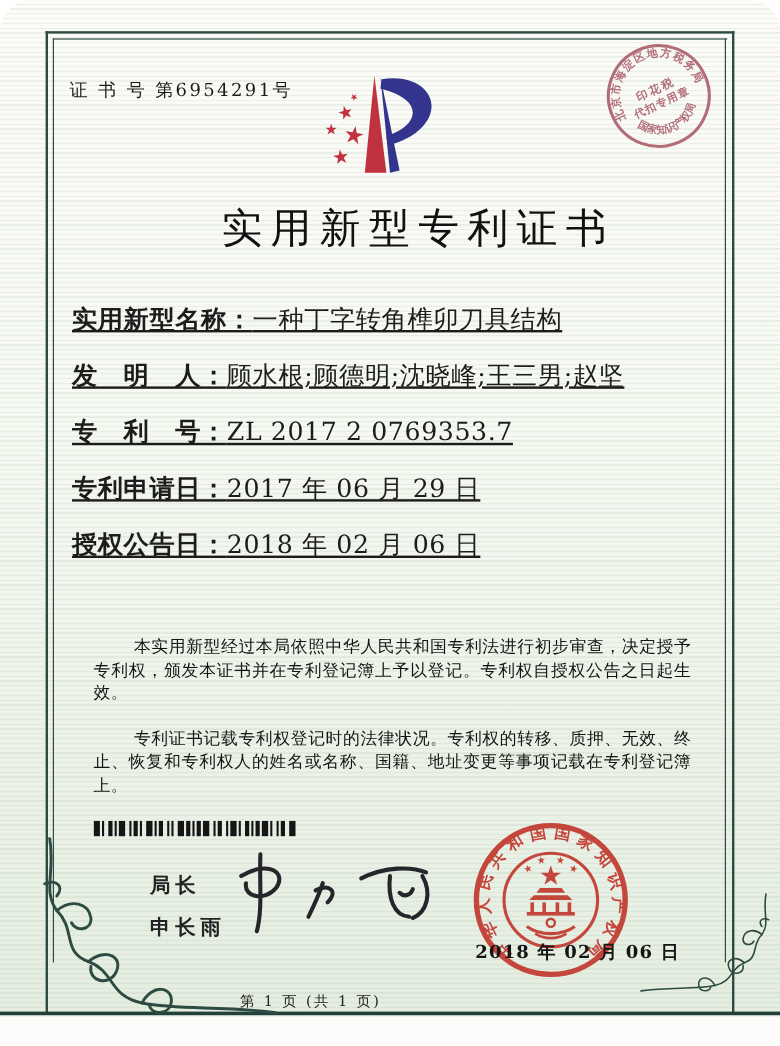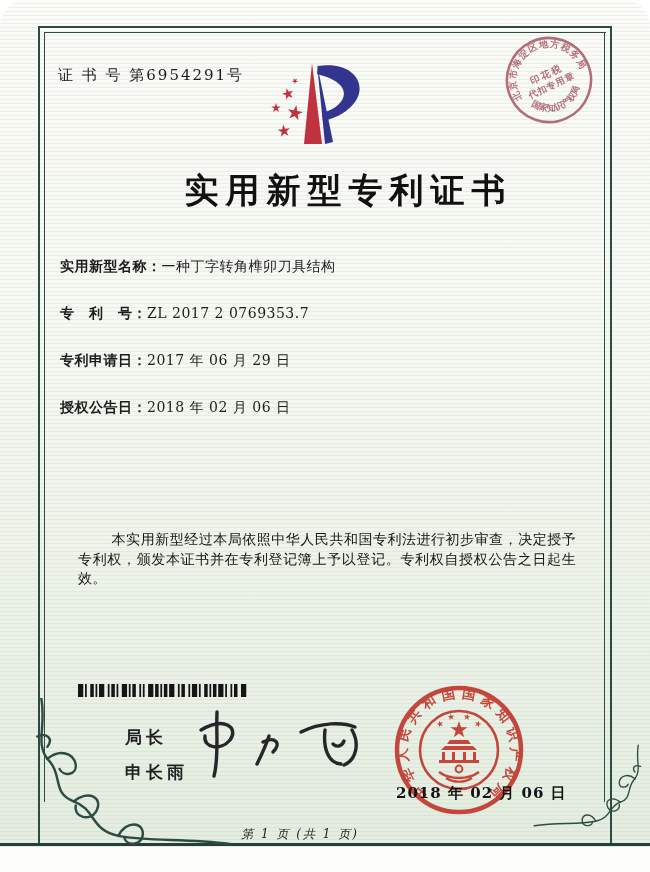--- a/index.html
+++ b/index.html
@@ -6,42 +6,42 @@
   body{width:650px;height:872px;position:relative;overflow:hidden;background:#ffffff;
        font-family:"DejaVu Serif",serif;color:#1c1c1c;}
   .paper{position:absolute;inset:0;
     background:
       repeating-linear-gradient(0deg, rgba(150,185,155,0.16) 0 1px, rgba(255,255,255,0) 1px 4px),
       linear-gradient(180deg,#fbfbf8 0%,#f6f8f2 40%,#edf2e8 70%,#e3ecdf 100%); border-radius: 27px;}
   .below-edge{position:absolute;left:0;right:0;top:847px;bottom:0;background:#fcfcfa;}
   .line{position:absolute;background:#2d4a43;}
   .cert-no{position:absolute;left:58px;top:66px;font-size:15px;letter-spacing:2px;color:#1b1b1b;}
   .title{position:absolute;left:0;right:0;top:168px;text-align:center;font-size:34px;
-         font-weight:bold;letter-spacing:7px;color:#111;padding-left:47px;}
+         font-weight:normal;letter-spacing:7px;color:#111;padding-left:47px;}
   .fields{position:absolute;left:60px;top:256px;width:534px;}
-  .field{height:20px;line-height:20px;margin-bottom:27px;font-size:14px;letter-spacing:0.5px;white-space:nowrap;}
+  .field{height:20px;line-height:20px;margin-bottom:27px;font-size:21px;letter-spacing:0.5px;white-space:nowrap;text-decoration:underline;}
   .field .lab{font-weight:600;}
   .paras{position:absolute;left:60px;top:512px;width:534px;font-size:14px;line-height:19.5px;
          letter-spacing:0.3px;text-align:justify;color:#141414;}
   .paras p{margin:18px;text-indent:2.4em;}
   .barcode{position:absolute;left:78px;top:684px;width:170px;height:13px;}
   .barcode rect{fill:#151515;}
   .signer{position:absolute;left:84px;top:726px;font-family:"Liberation Sans",sans-serif;
           font-weight:bold;font-size:17px;letter-spacing:4px;color:#222;margin-left:41px;}
   .signer div{margin-bottom:12px;}
   .sig-svg{position:absolute;left:185px;top:706px;}
   .sig-svg path{stroke:#26262a;stroke-width:3.4;fill:none;stroke-linecap:round;stroke-linejoin:round;}
   .seal-svg{position:absolute;left:389px;top:680px;opacity:0.93;}
   .seal-svg text{font-family:"DejaVu Serif",serif;font-weight:bold;}
   .seal-date{position:absolute;left:396px;top:784px;font-size:15px;font-weight:600;
              letter-spacing:1px;color:#141414;}
   .tax-svg{position:absolute;left:499px;top:30px;opacity:0.82;}
   .tax-svg text{font-family:"DejaVu Serif",serif;font-weight:bold;}
-  .footer{position:absolute;left:200px;top:826px;width:200px;text-align:center;
-          font-size:12px;letter-spacing:2px;color:#222;font-style:italic;}
+  .footer{position:absolute;left:200px;top:826px;width:200px;text-align:left;
+          font-size:12px;letter-spacing:2px;color:#222;}
   .flourish path{stroke:#2d4b42;fill:none;stroke-width:2.4;stroke-linecap:round;}
   .logo-svg{position:absolute;left:264px;top:60px;}
 </style>
 </head>
 <body>
 
 <div class="paper">
 
   <div class="line" style="left:38px;right:38px;top:26px;height:2px;"></div>
   <div class="line" style="left:44px;right:44px;top:32px;height:1px;"></div>
@@ -90,27 +90,29 @@
       </text>
       <text x="0" y="-3" font-size="9.5" text-anchor="middle" letter-spacing="2">印花税</text>
       <text x="0" y="9" font-size="9" text-anchor="middle" letter-spacing="1">代扣专用章</text>
     </g>
   </svg>
 
   <div class="title">实用新型专利证书</div>
 
   <div class="fields">
     <div class="field"><span class="lab">实用新型名称：</span><span class="val">一种丁字转角榫卯刀具结构</span></div>
+    <div class="field"><span class="lab">发　明　人：</span><span class="val">顾水根;顾德明;沈晓峰;王三男;赵坚</span></div>
     <div class="field"><span class="lab">专　利　号：</span><span class="val">ZL 2017 2 0769353.7</span></div>
     <div class="field"><span class="lab">专利申请日：</span><span class="val">2017 年 06 月 29 日</span></div>
     <div class="field"><span class="lab">授权公告日：</span><span class="val">2018 年 02 月 06 日</span></div>
   </div>
 
   <div class="paras">
     <p>本实用新型经过本局依照中华人民共和国专利法进行初步审查，决定授予专利权，颁发本证书并在专利登记簿上予以登记。专利权自授权公告之日起生效。</p>
+    <p>专利证书记载专利权登记时的法律状况。专利权的转移、质押、无效、终止、恢复和专利权人的姓名或名称、国籍、地址变更等事项记载在专利登记簿上。</p>
   </div>
 
   <svg class="barcode" viewBox="0 0 97 13" preserveAspectRatio="none">
       <rect x="0" y="0" width="3" height="13"></rect>
       <rect x="4" y="0" width="1" height="13"></rect>
       <rect x="7" y="0" width="2" height="13"></rect>
       <rect x="10" y="0" width="1" height="13"></rect>
       <rect x="12" y="0" width="3" height="13"></rect>
       <rect x="17" y="0" width="1" height="13"></rect>
       <rect x="19" y="0" width="2" height="13"></rect>

